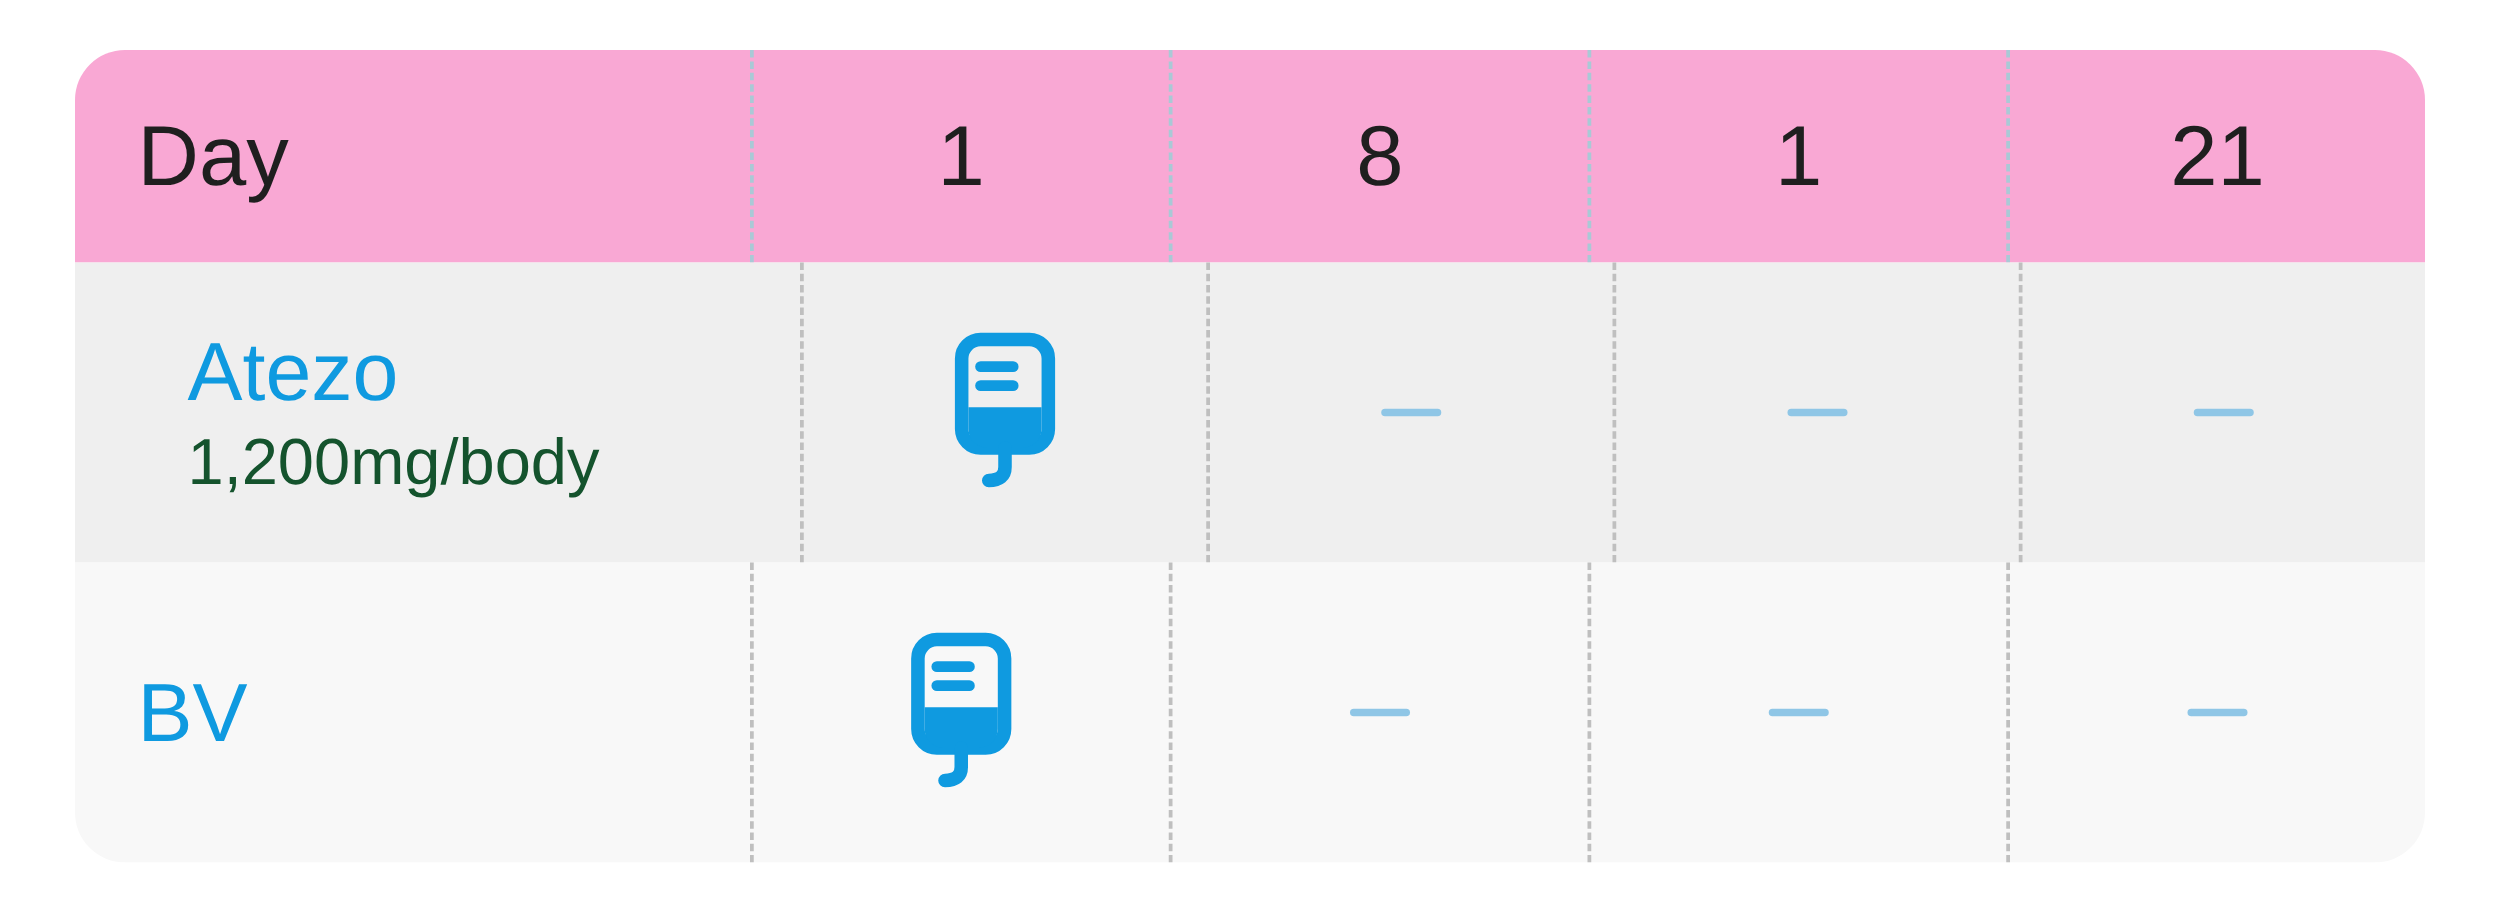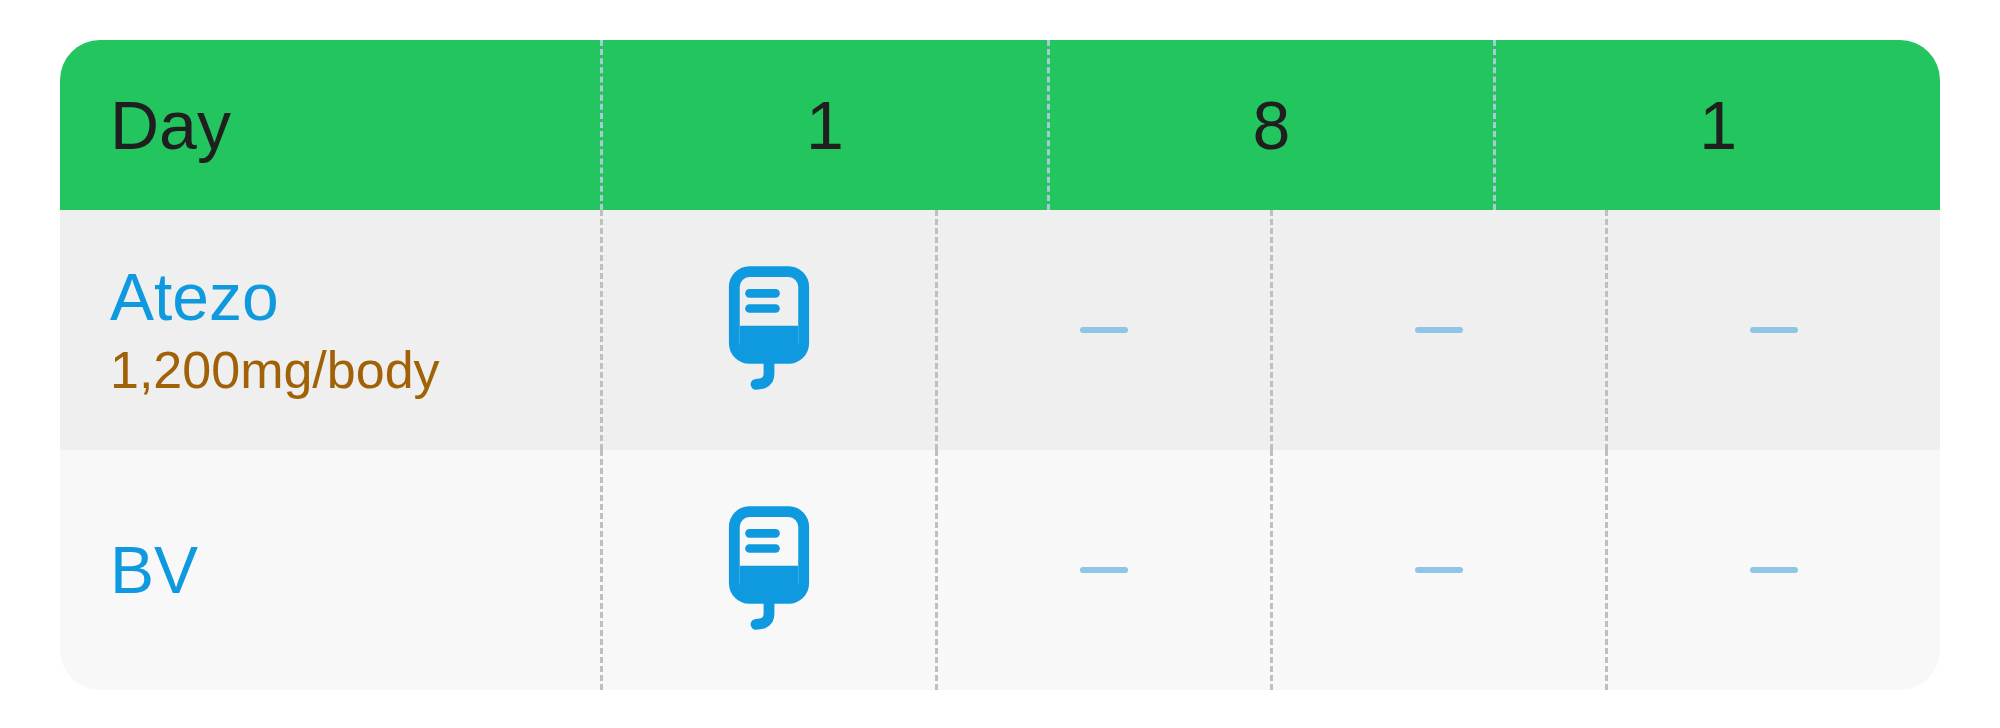--- a/index.html
+++ b/index.html
@@ -18,26 +18,27 @@
     width: 100%;
     border-radius: 40px;
     overflow: hidden;
   }
   .row {
     display: flex;
     align-items: center;
     position: relative;
   }
   .row.header {
-    background: #22c55e;
+    background: #f9a8d4;
     height: 170px;
   }
   .row.body-0 {
     background: #efefef;
     height: 240px;
+    padding-left: 40px;
   }
   .row.body-1 {
     background: #f8f8f8;
     height: 240px;
   }
   .cell {
     height: 100%;
     display: flex;
     align-items: center;
     justify-content: center;
@@ -73,21 +74,21 @@
   }
   .drug-name {
     font-size: 66px;
     font-weight: 400;
     color: #0f9ae0;
     line-height: 1.1;
   }
   .drug-dose {
     font-size: 52px;
     font-weight: 300;
-    color: #a16207;
+    color: #14532d;
     line-height: 1.1;
   }
   .dash {
     width: 48px;
     height: 6px;
     background: #8fc6e6;
     border-radius: 3px;
   }
   .iv-icon {
     width: 110px;
@@ -105,20 +106,23 @@
         <span class="hdr-label">Day</span>
       </div>
       <div class="cell day">
         <span class="hdr-text">1</span>
       </div>
       <div class="cell day">
         <span class="hdr-text">8</span>
       </div>
       <div class="cell day">
         <span class="hdr-text">1</span>
+      </div>
+      <div class="cell day">
+        <span class="hdr-text">21</span>
       </div>
     </div>
 
     <div class="row body-0">
       <div class="cell label">
         <div class="drug-block">
           <span class="drug-name">Atezo</span>
           <span class="drug-dose">1,200mg/body</span>
         </div>
       </div>

